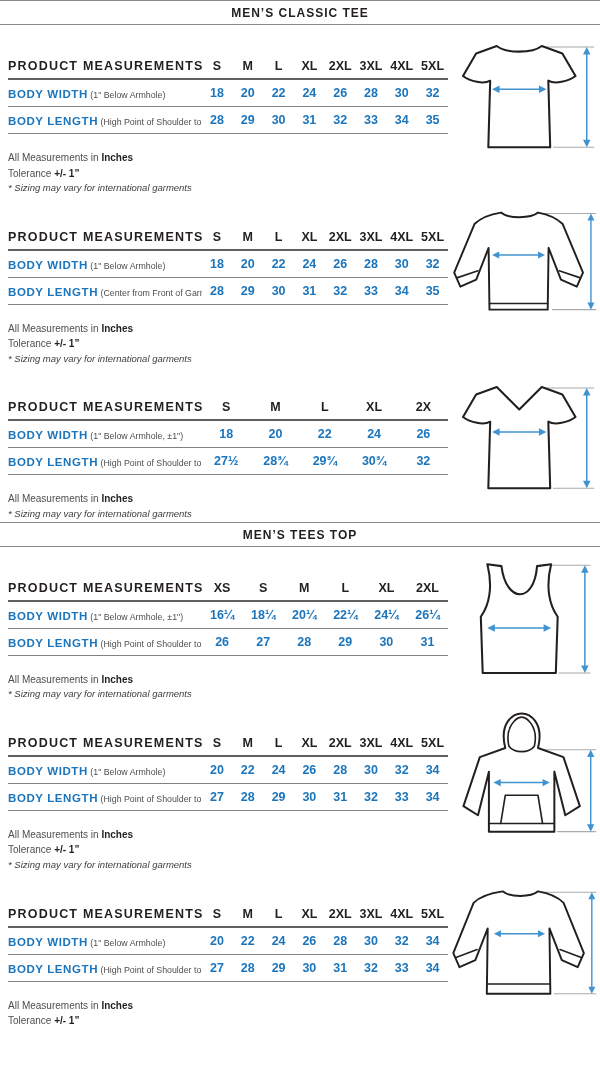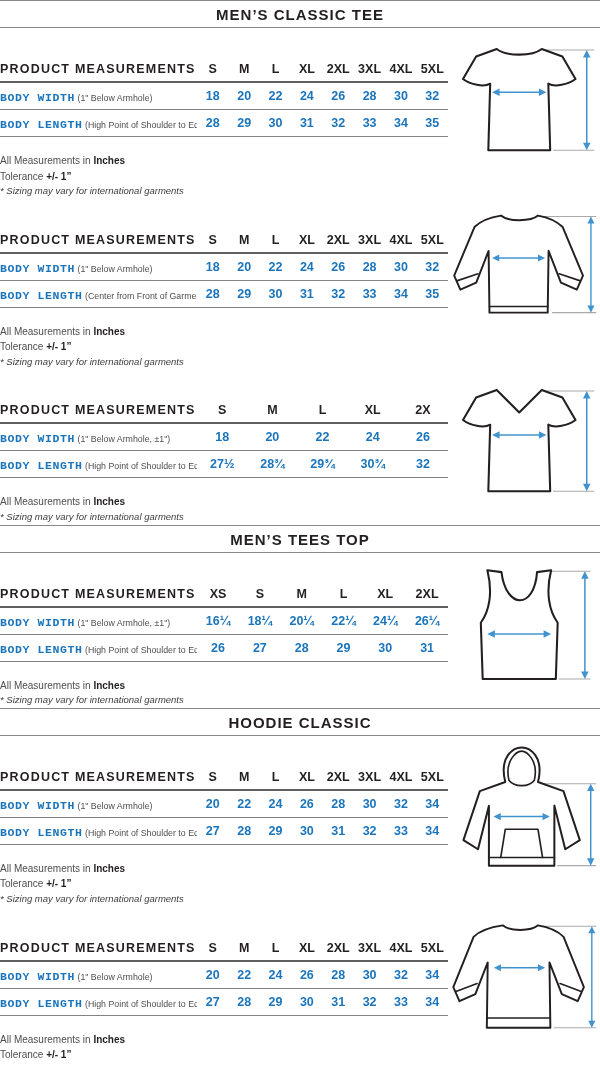--- a/index.html
+++ b/index.html
@@ -1,32 +1,32 @@
 <!DOCTYPE html>
 <html><head>
 <meta charset="utf-8">
 <style>
   html,body{margin:0;padding:0;background:#ffffff;}
   body{width:600px;font-family:"Liberation Sans",sans-serif;color:#231f20;}
   .page{width:600px;}
   .size-section{}
   .section-header{border-top:1.5px solid #87898c;border-bottom:1.5px solid #87898c;text-align:center;padding:5px 0 4px 0;}
-  .section-title{margin:0;font-size:15px;font-weight:bold;letter-spacing:1px;color:#231f20;}
-  .section-body{display:flex;min-height:149px;padding-left:0;}
+  .section-title{margin:0;font-size:12px;font-weight:bold;letter-spacing:1px;color:#231f20;}
+  .section-body{display:flex;min-height:149px;padding-left:8px;}
   .table-col{flex:1;padding-top:32px;min-width:0;}
   .illus-col{width:152px;padding-top:6px;flex:none;}
   .illus-col svg{display:block;width:150px;height:auto;}
   table.size-table{width:100%;border-collapse:collapse;table-layout:fixed;}
   col.label-col{width:44%;}
   th.main-h{text-align:left;font-size:12.5px;font-weight:bold;letter-spacing:1.2px;padding:2px 0 5px 0;color:#231f20;white-space:nowrap;}
   th.size-h{font-size:12.5px;font-weight:bold;text-align:center;padding:2px 0 5px 0;color:#231f20;}
   thead tr{border-bottom:2px solid #5f6062;}
   tbody tr{border-bottom:1.6px solid #808284;}
   td.row-label-cell{padding:4px 0;white-space:nowrap;overflow:hidden;}
-  .row-label{color:#1b75bc;font-weight:bold;font-size:11.5px;letter-spacing:0.6px;font-family:Liberation Mono, monospace;}
+  .row-label{color:#1b75bc;font-weight:bold;font-size:11.5px;letter-spacing:0.6px;}
   .row-sublabel{color:#4d4e50;font-size:8.8px;font-weight:normal;letter-spacing:0;}
   td.val{color:#1b75bc;font-weight:bold;font-size:12.5px;text-align:center;padding:4px 0;}
   .notes{margin-top:16px;font-size:10px;color:#4d4e50;line-height:1.55;}
   .notes b{color:#231f20;}
   .note-line.disclaimer{font-style:italic;font-weight:normal;font-size:9.5px;color:#3c3d3f;}
   
   .g-outline{fill:#ffffff;stroke:#231f20;stroke-width:2.2;stroke-linejoin:round;stroke-linecap:round;}
   .g-line{fill:none;stroke:#231f20;stroke-width:1.8;stroke-linejoin:round;stroke-linecap:round;}
   .g-ext{stroke:#a8aaad;stroke-width:1.2;}
   .g-arrow{stroke:#4193cf;stroke-width:1.6;}
@@ -292,23 +292,20 @@
     <polygon class="g-head" points="110,80 102,76 102,84"></polygon>
     <line class="g-arrow" x1="146" y1="20" x2="146" y2="121"></line>
     <polygon class="g-head" points="146,13 142,21 150,21"></polygon>
     <polygon class="g-head" points="146,128 142,120 150,120"></polygon>
   </svg>
         </div>
     </div>
   </section>
 
   <section class="size-section">
-    <div class="section-header">
-      <h2 class="section-title">HOODIE CLASSIC</h2>
-    </div>
     <div class="section-body">
       <div class="table-col">
         <table class="size-table">
           <colgroup>
               <col class="label-col">
             </colgroup>
           <thead>
             <tr>
               <th class="main-h">PRODUCT MEASUREMENTS</th>
             <th class="size-h">S</th>

